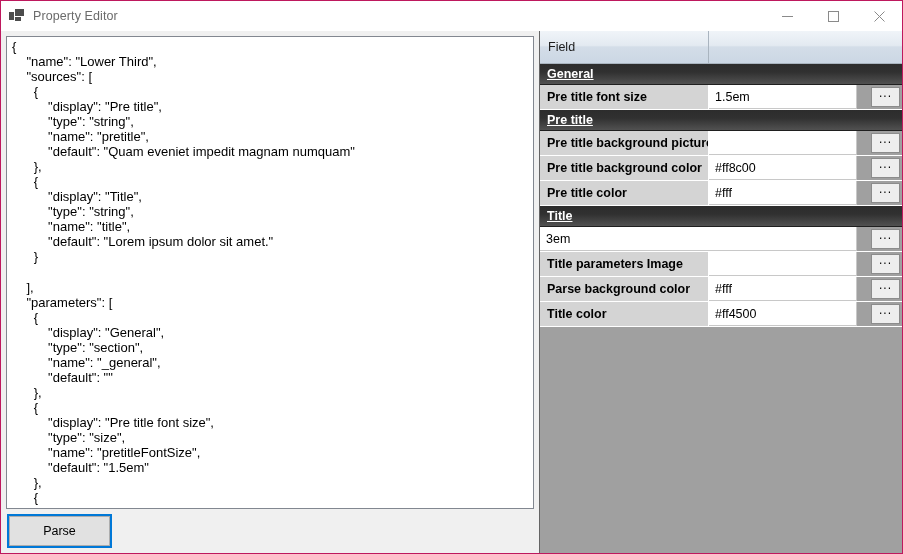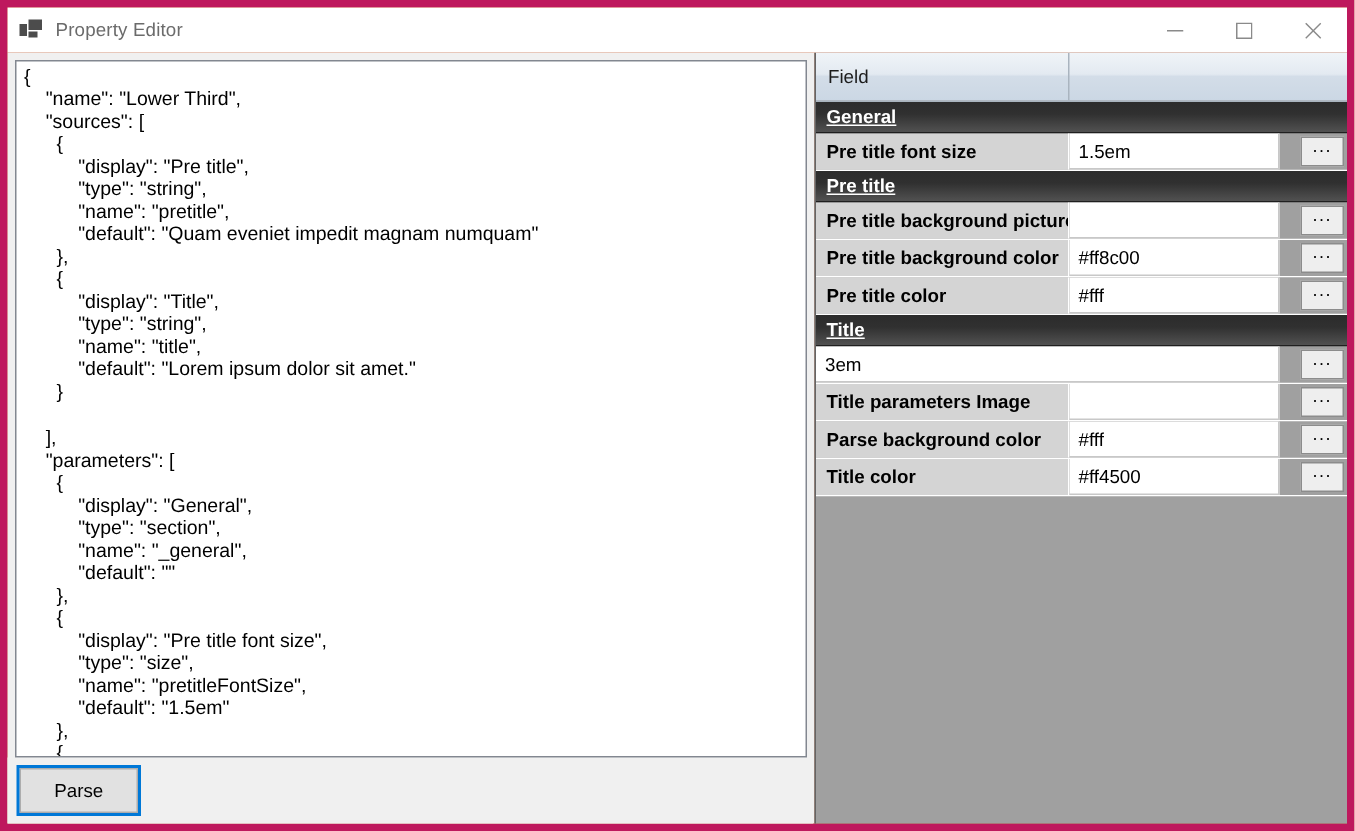--- a/index.html
+++ b/index.html
@@ -14,22 +14,22 @@
     font-family: "Liberation Sans", sans-serif;
     -webkit-font-smoothing: antialiased;
   }
 
   
   #window {
     position: relative;
     width: 903px;
     height: 554px;
     box-sizing: border-box;
-    border: 5px solid #be185d;
-    background: #c2410c;
+    border: 1px solid #be185d;
+    background: #4c1d95;
     display: flex;
     flex-direction: column;
   }
 
   
   #titlebar {
     height: 30px;
     min-height: 30px;
     background: #ffffff;
     display: flex;
@@ -113,21 +113,21 @@
   }
   #button-bar {
     height: 44px;
     min-height: 44px;
     display: flex;
     align-items: center;
     background: #f0f0f0;
   }
   #parse-button {
     margin-left: 8px;
-    width: 79px;
+    width: 101px;
     height: 30px;
     background: #e1e1e1;
     border: 1px solid #adadad;
     outline: 2px solid #0078d7;
     outline-offset: 0px;
     font-family: "Liberation Sans", sans-serif;
     font-size: 12.5px;
     color: #000000;
     padding: 6px;
     cursor: default;

